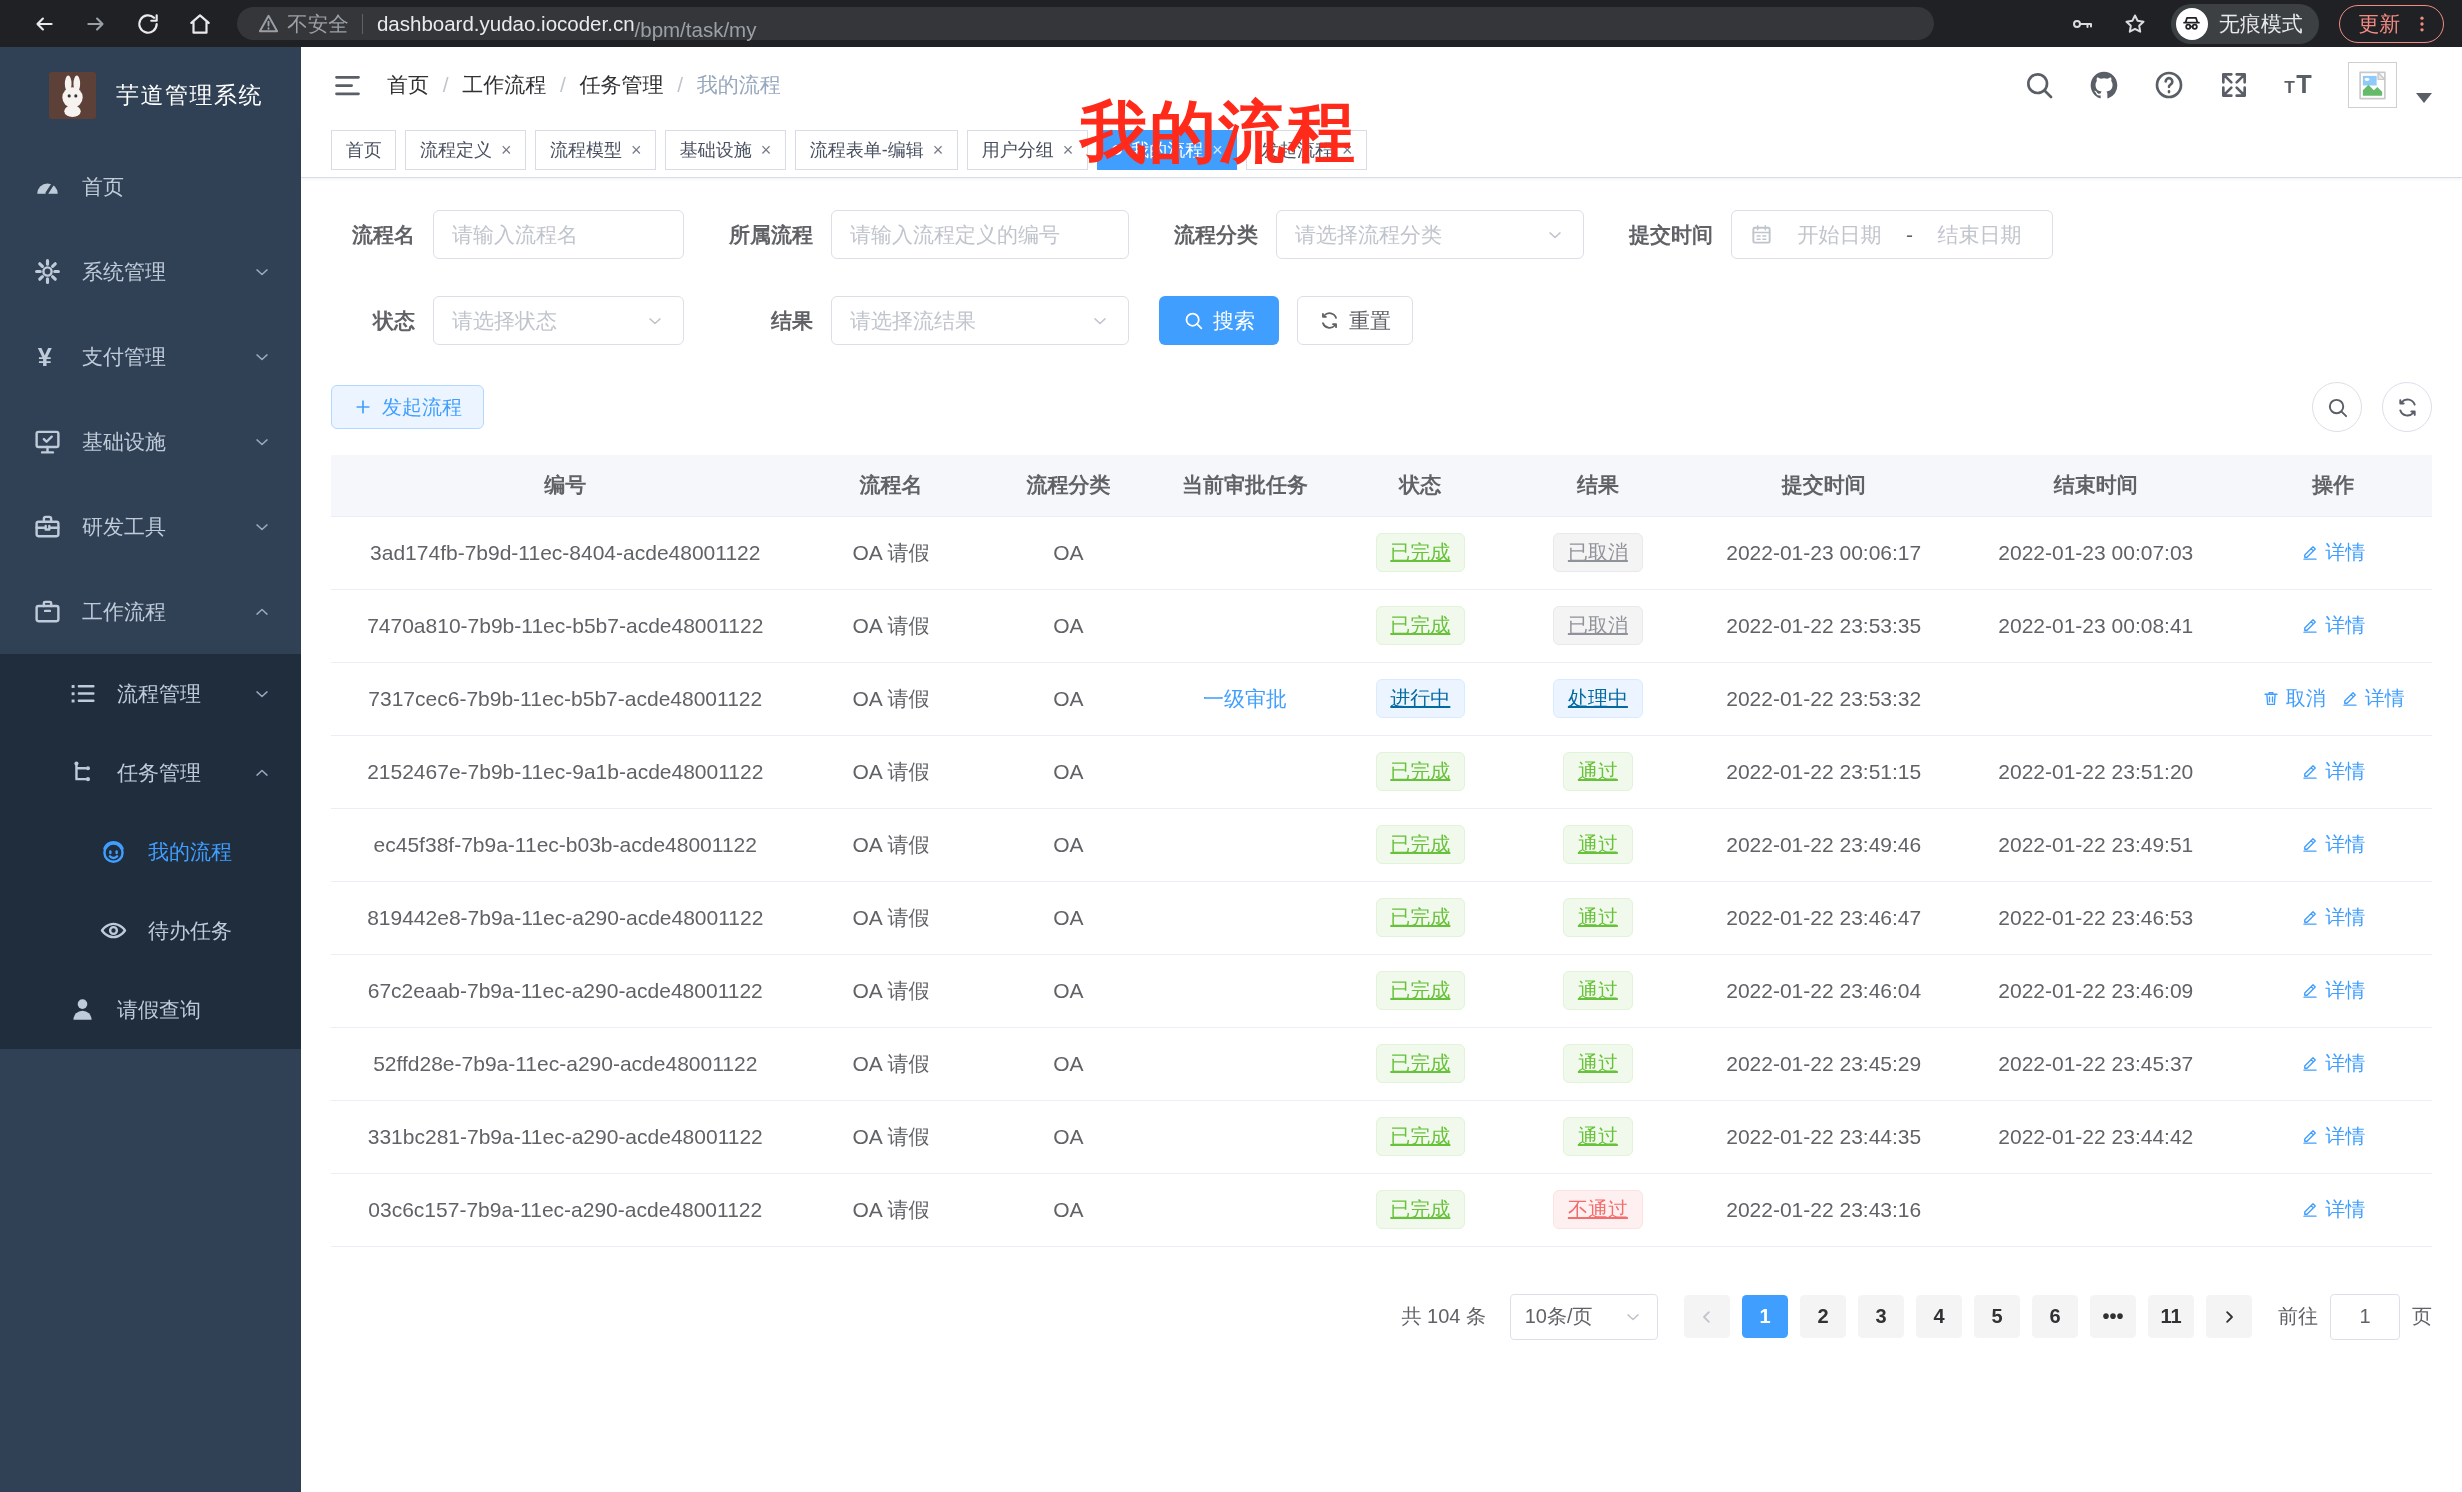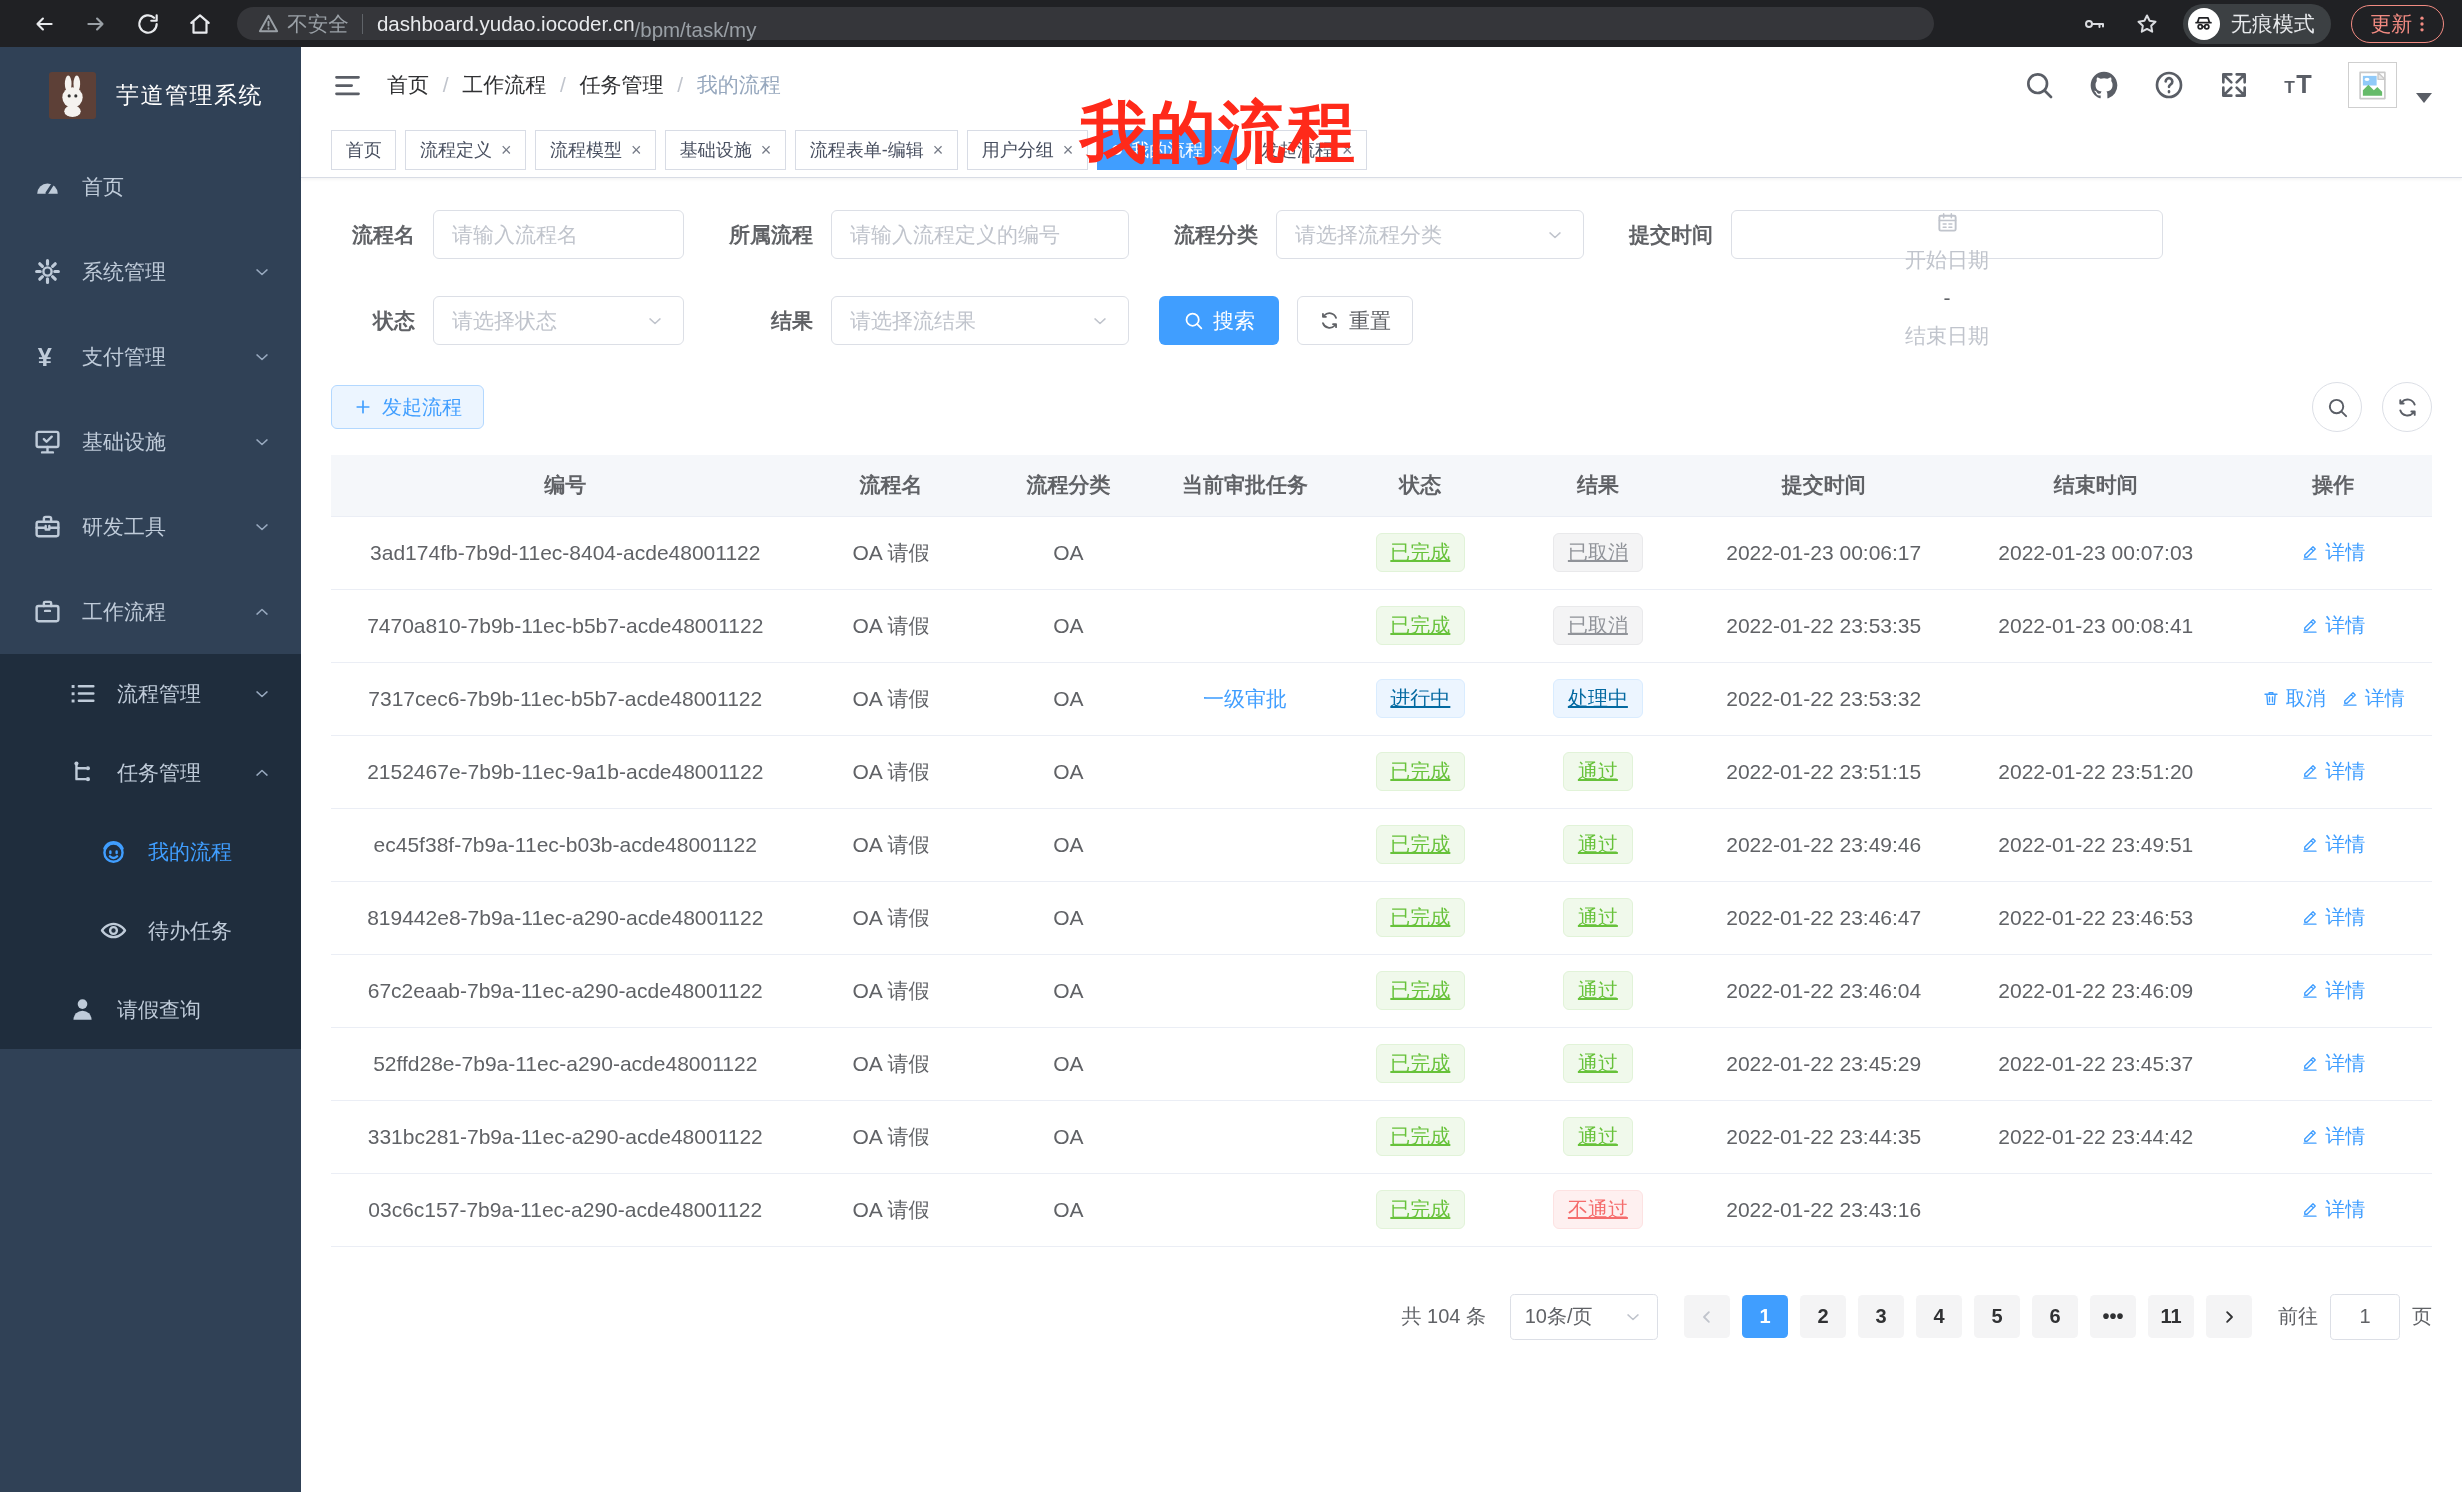--- a/index.html
+++ b/index.html
@@ -18,21 +18,21 @@
   .url-divider { width:0.8px; height:20px; background:#5f6368; margin-right:13.7px; }
   .url-host { color:#e8eaed; }
   .url-path { color:#9aa0a6;margin-top:12px; }
   .chrome-right { margin-left:auto; display:flex; align-items:center; gap:20px; }
   .chrome-ic { width:33px; height:33px; color:#dadce0; display:flex; align-items:center; justify-content:center; }
   .chrome-ic svg { width:24px; height:24px; }
   .incog-badge { height:40px; background:#3c4043; border-radius:20px; display:flex; align-items:center; gap:10.7px; padding:0 16.7px 0 4.6px; }
   .incog-circle { width:32px; height:32px; background:#fff; border-radius:50%; display:flex; align-items:center; justify-content:center; color:#202124; }
   .incog-circle svg { width:21px; height:21px; }
   .incog-label { color:#e8eaed; font-size:21px; }
-  .update-pill { height:38px; border:1.5px solid #f28b82; border-radius:20px; color:#f28b82; display:flex; align-items:center; padding:0 10.7px 0 18px; font-size:21px; }
+  .update-pill { height:38px; border:1.5px solid #f28b82; border-radius:20px; color:#f28b82; display:flex; align-items:center; gap:12px; padding:0 10.7px 0 18px; font-size:21px; }
   .kebab { width:20px; height:26px; color:#f28b82; }
   .kebab svg { width:100%; height:100%; }
 
   
   .app { display:flex; height:1446px; }
   .sidebar { width:301px; background:#304156; color:#bfcbd9; flex:0 0 auto; }
   .logo-row { height:97px; display:flex; align-items:center; padding-left:49px; gap:20px; }
   .logo-img { width:47px; height:47px; border-radius:3px; overflow:hidden; flex:0 0 auto; }
   .logo-img svg { width:100%; height:100%; display:block; }
   .logo-title { color:#fff; font-size:23px; font-weight:400; letter-spacing:1.5px; }
@@ -78,21 +78,21 @@
   .f-label { font-size:21px; font-weight:700; color:#606266; text-align:right; margin-right:18px; flex:0 0 auto; }
   .lw110 { width:84px; } .lw130 { width:99px; }
   .inp, .sel, .date-range { height:49px; border:0.8px solid #dcdfe6; border-radius:6px; background:#fff; font-size:21px; display:flex; align-items:center; padding:0 18px; color:#606266; }
   input.inp { outline:none; }
   input.inp::placeholder { color:#c0c4cc; }
   .sel { justify-content:space-between; }
   .ph { color:#c0c4cc; }
   .sel-caret { width:20px; height:20px; color:#c0c4cc; flex:0 0 auto; }
   .sel-caret svg { width:100%; height:100%; }
   .gap40 { margin-left:30px; }
-  .date-range { width:432px; gap:12px;flex-direction:column; }
+  .date-range { width:322px; gap:12px; }
   .cal-ic { width:23px; height:23px; color:#c0c4cc; flex:0 0 auto; }
   .cal-ic svg { width:100%; height:100%; }
   .date-range .dph { flex:1; text-align:center; color:#c0c4cc; }
   .date-range .dsep { color:#606266; }
   .btn { height:49px; border-radius:6px; font-size:21px; display:inline-flex; align-items:center; justify-content:center; gap:9px; cursor:pointer; border:0.8px solid transparent; }
   .btn .bic { width:21px; height:21px; }
   .btn .bic svg { width:100%; height:100%; }
   .btn-primary { background:#409eff; color:#fff; padding:0 23px; }
   .btn-plain { background:#fff; border-color:#dcdfe6; color:#606266; padding:0 21px; }
   .toolbar-row { display:flex; align-items:center; margin:1.5px 0 23px; }

